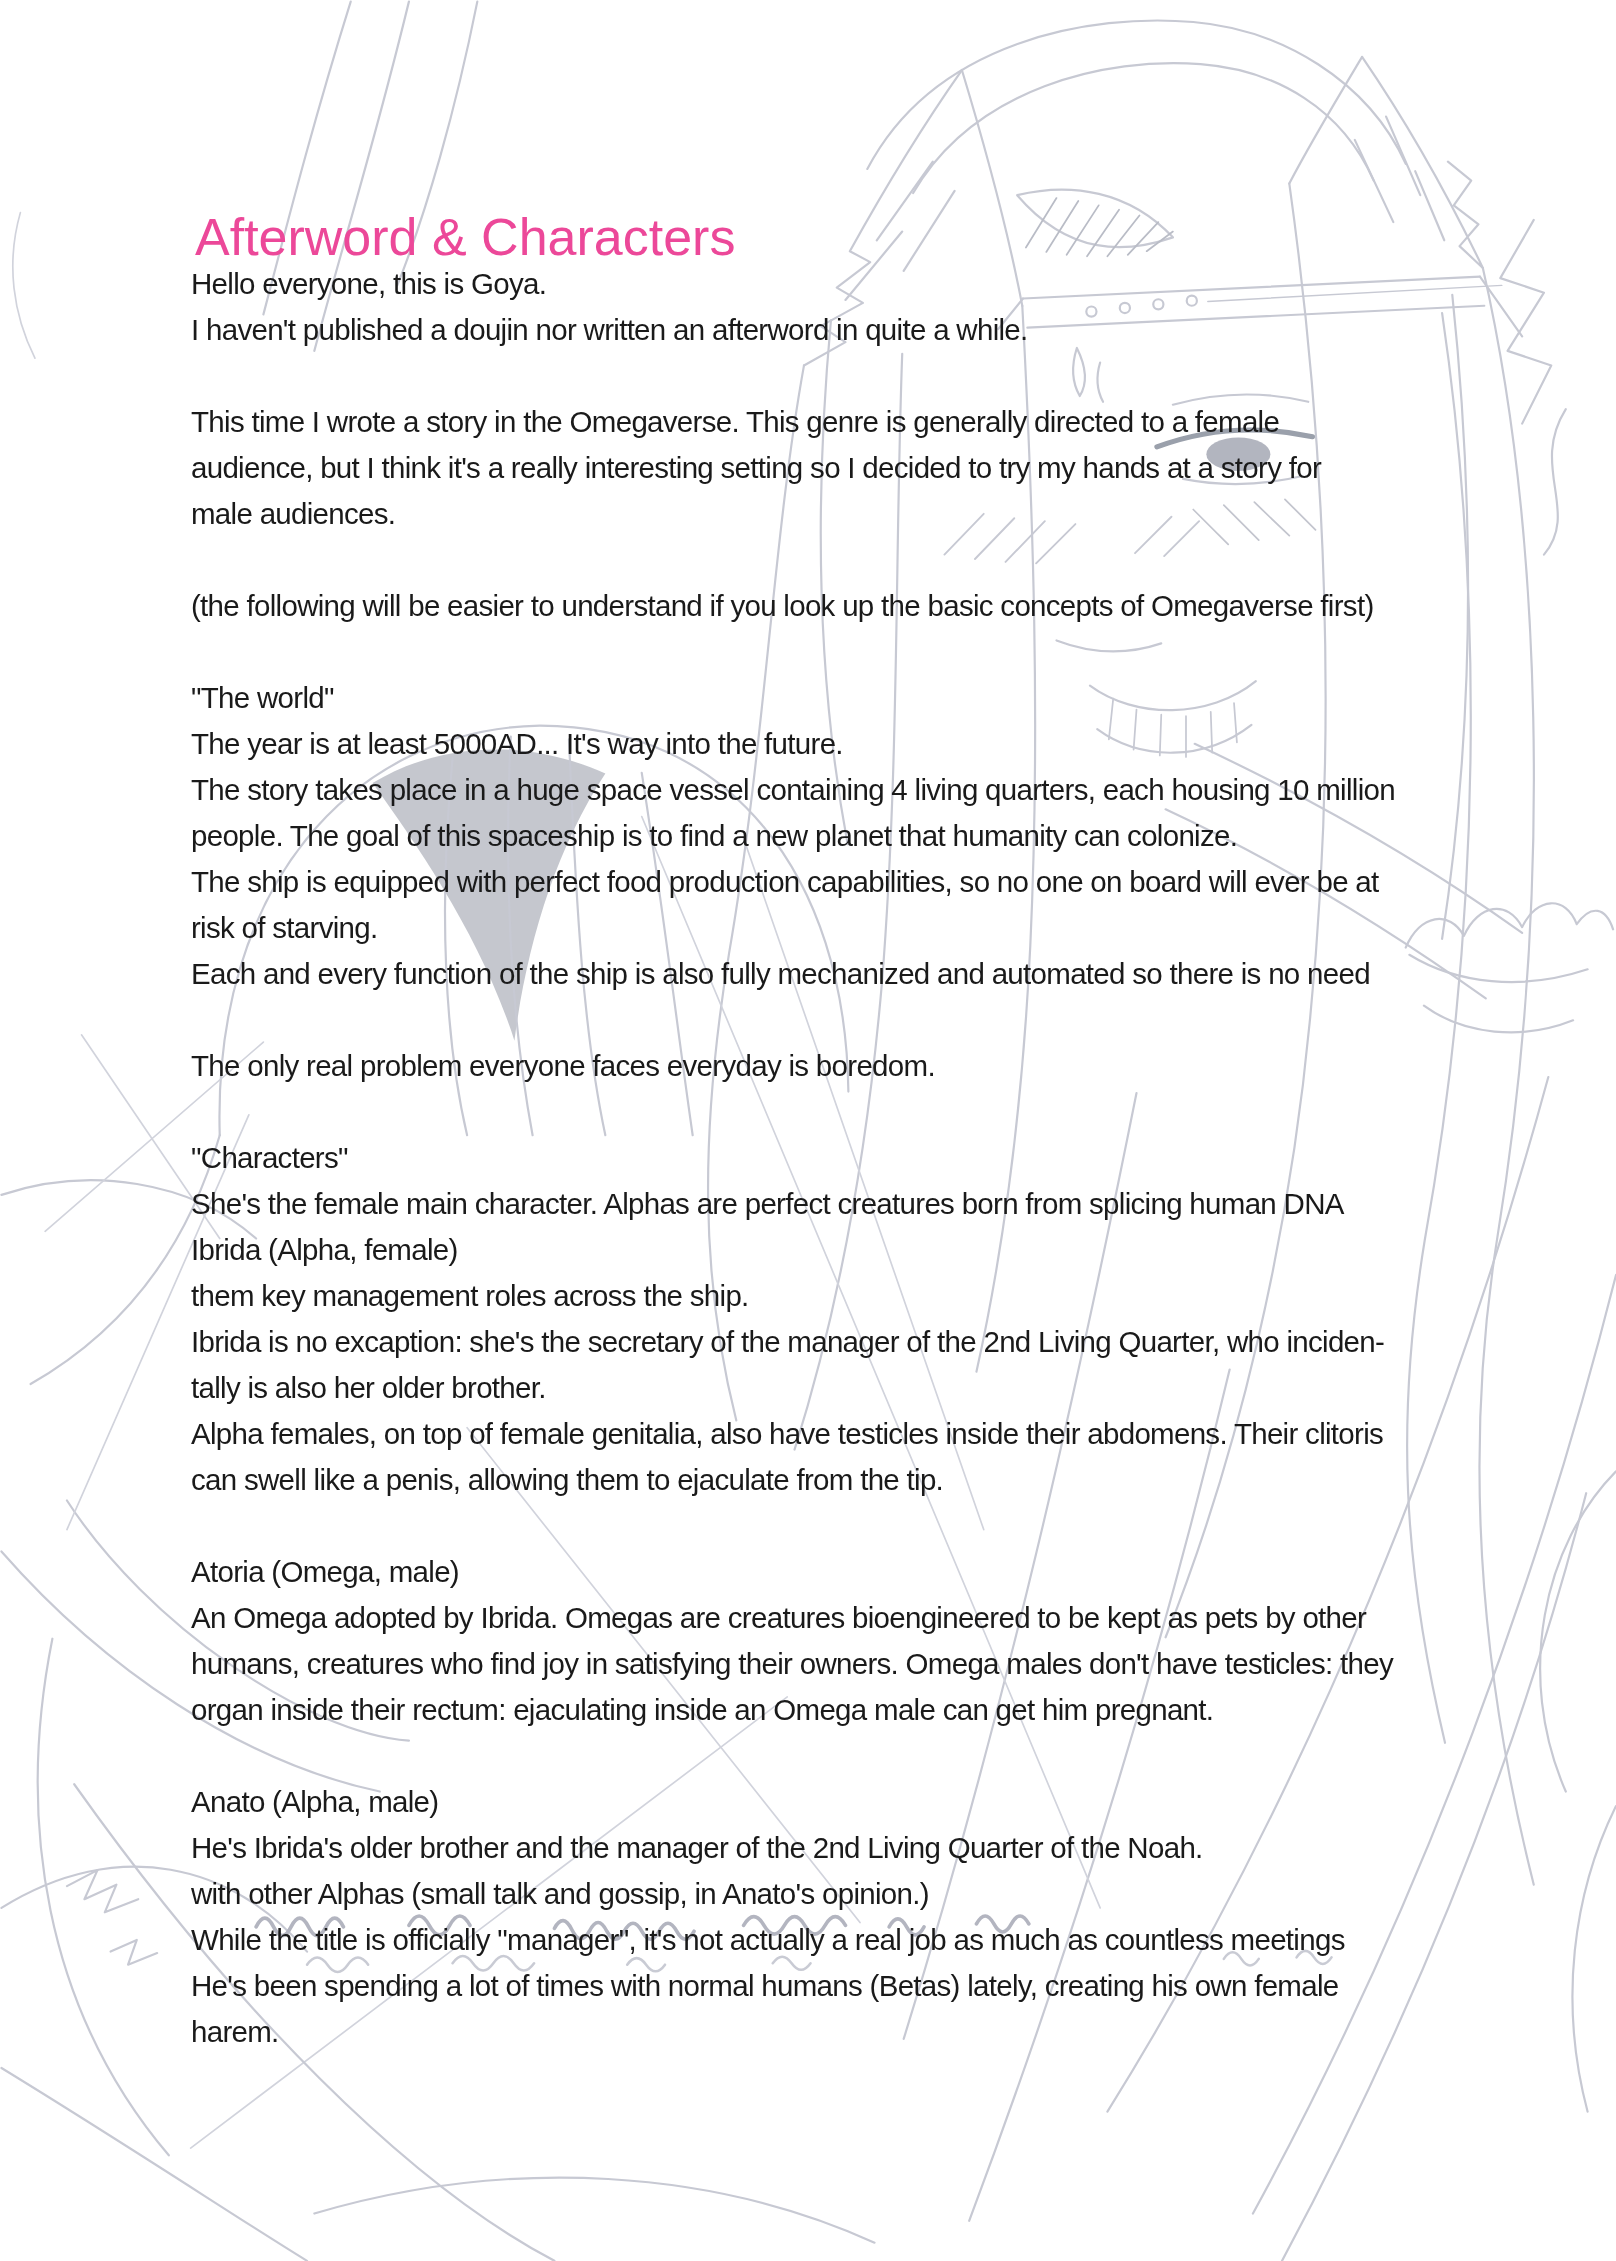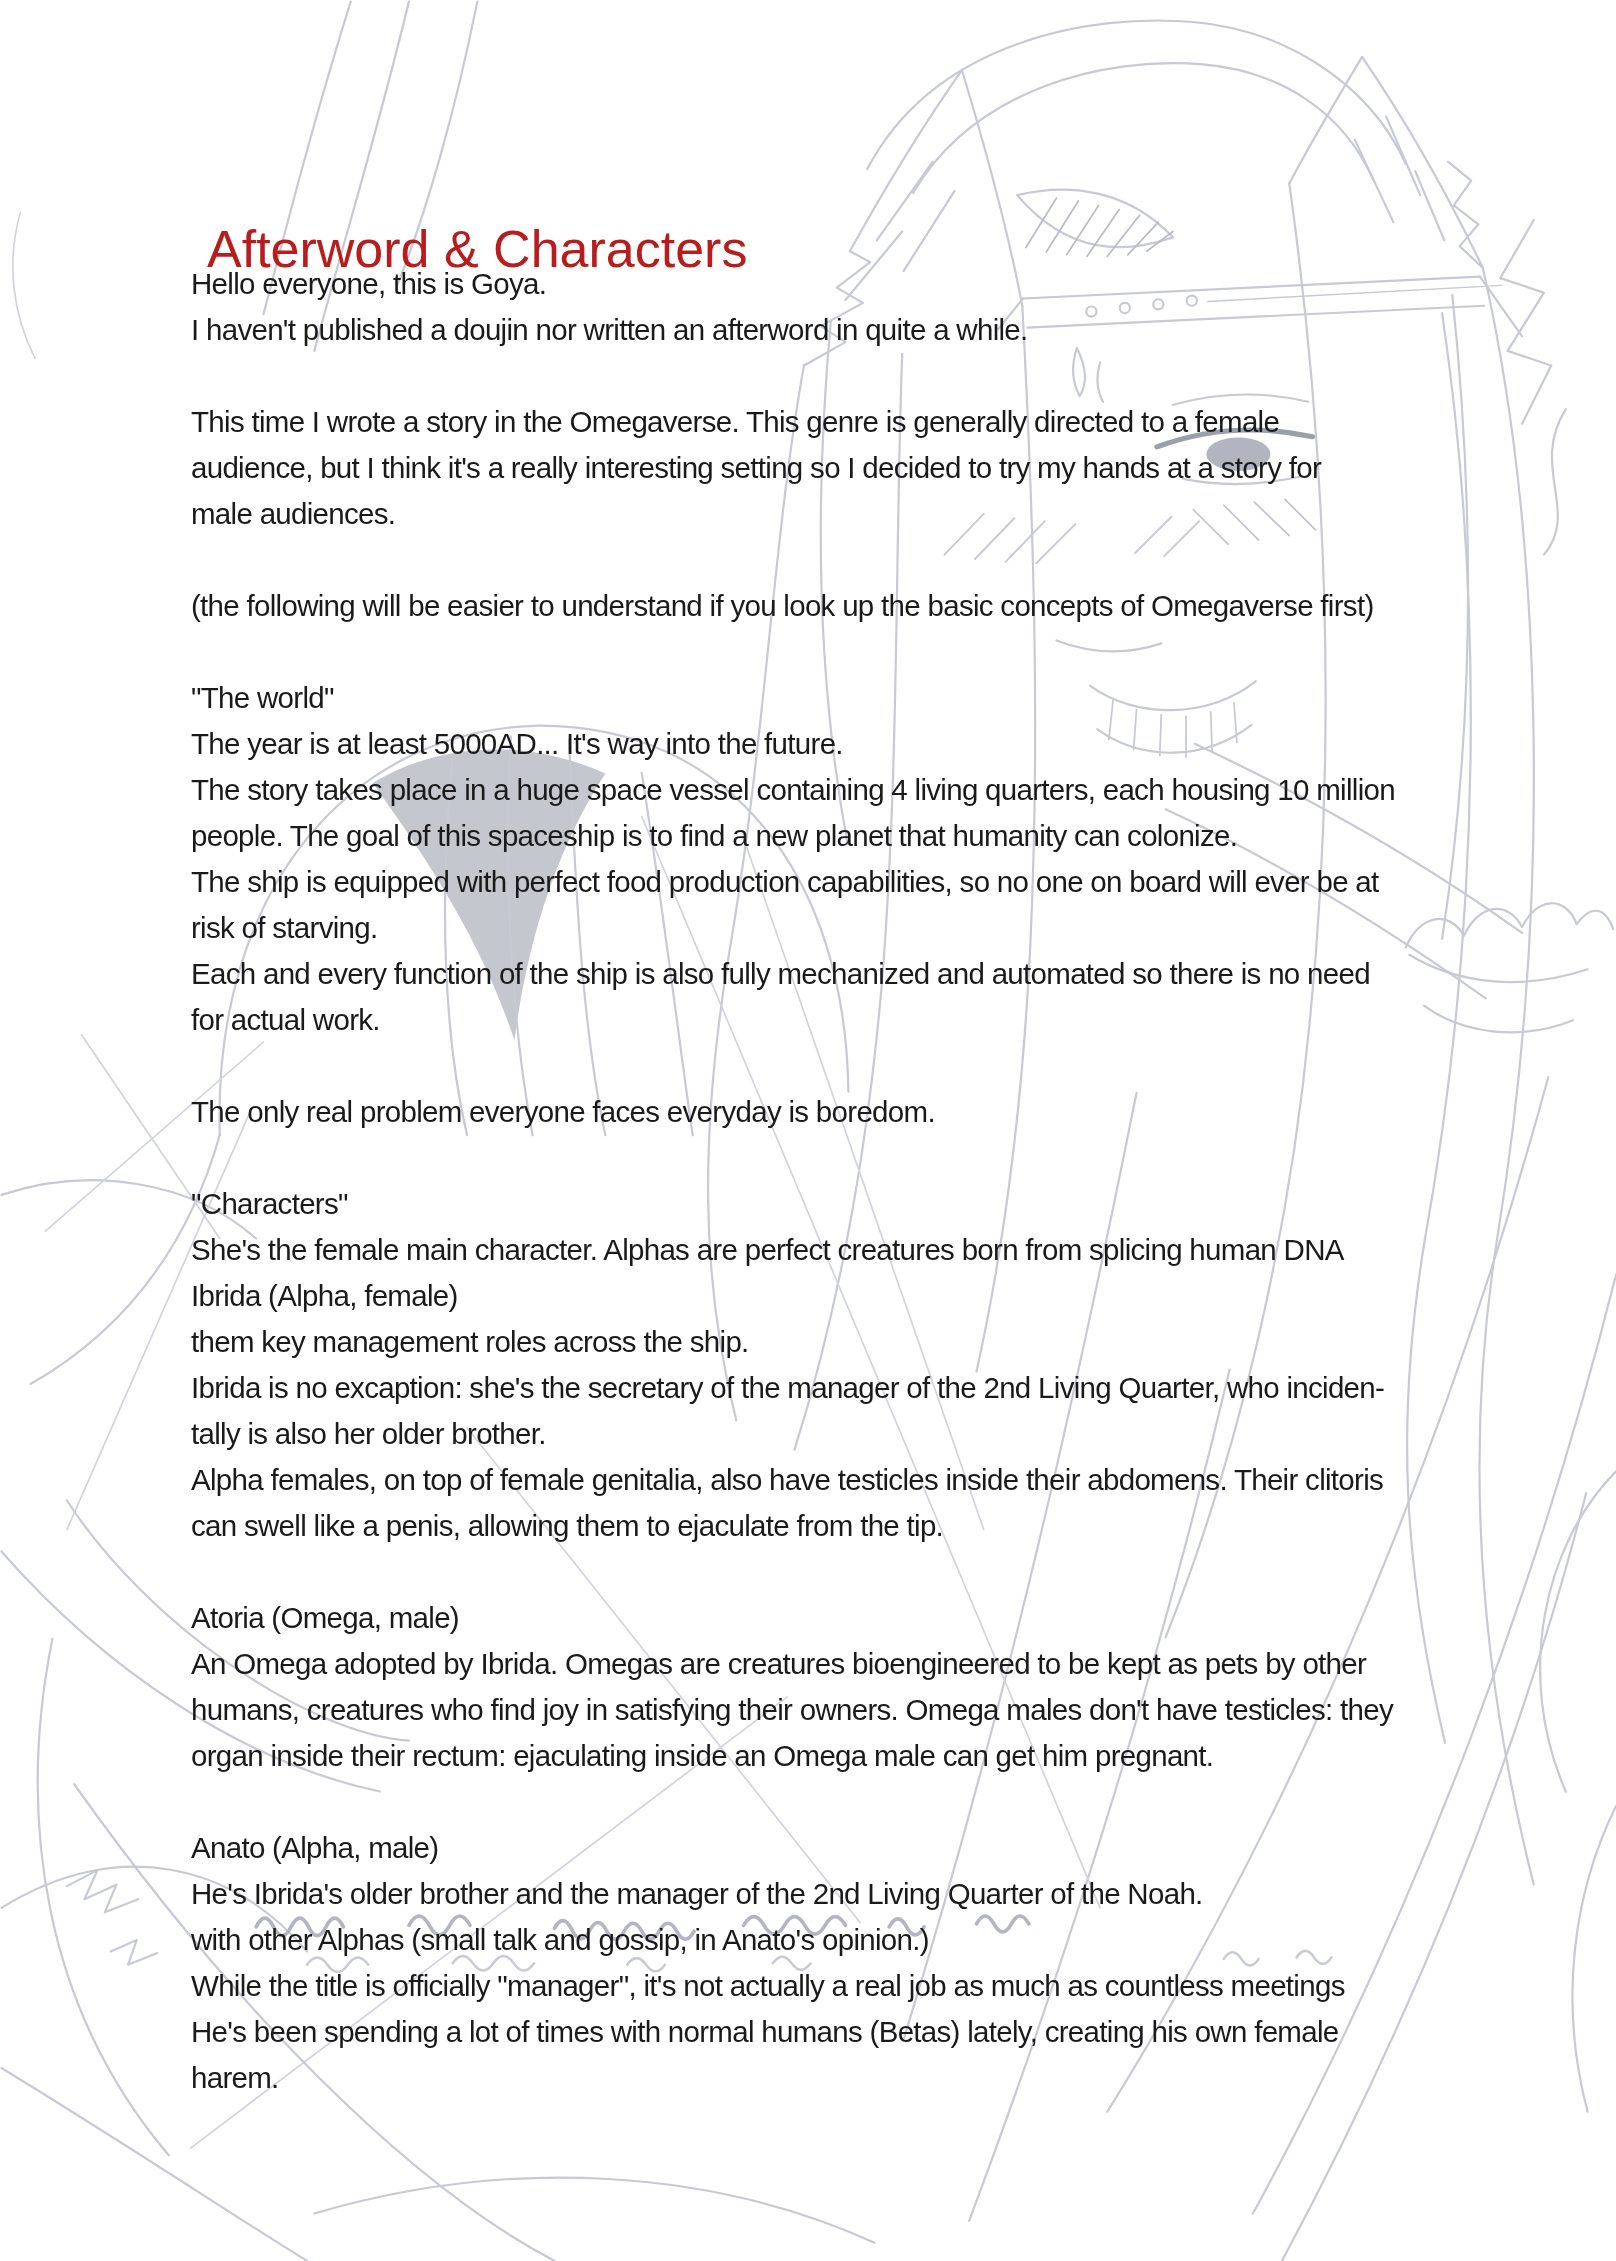--- a/index.html
+++ b/index.html
@@ -1,23 +1,23 @@
 <!DOCTYPE html>
 <html style="font-size:11.6px"><head>
 <meta charset="utf-8">
 <style>
   html,body{margin:0;padding:0;background:#ffffff;}
   body{width:1616px;height:2261px;overflow:hidden;}
   .page{position:relative;width:1616px;height:2261px;background:#ffffff;
         font-family:"Liberation Sans",sans-serif;color:#1a1a1a;}
   .sketch{position:absolute;left:0;top:0;width:1616px;height:2261px;}
   .text-layer{position:absolute;left:0;top:0;width:1616px;height:2261px;}
-  .title{position:absolute;left:191px;top:206px;margin:16px;
+  .title{position:absolute;left:191px;top:206px;margin:4px;
          font-size:52px;font-weight:400;line-height:54px;letter-spacing:0;
-         white-space:pre;color:#b91c1c;}
+         white-space:pre;color:#ec4899;}
   .body-block{position:absolute;left:191px;top:261px;width:1310px;}
   .line{height:46px;line-height:46px;font-size:29.5px;letter-spacing:-0.7px;
         white-space:pre;color:#1a1a1a;}
 </style>
 </head>
 <body>
 
 <div class="page">
 
   <svg class="sketch" viewBox="0 0 2221 3107" xmlns="http://www.w3.org/2000/svg" aria-hidden="true">
@@ -137,21 +137,20 @@
         <div class="line">&nbsp;</div>
         <div class="line">(the following will be easier to understand if you look up the basic concepts of Omegaverse first)</div>
         <div class="line">&nbsp;</div>
         <div class="line">"The world"</div>
         <div class="line">The year is at least 5000AD... It's way into the future.</div>
         <div class="line">The story takes place in a huge space vessel containing 4 living quarters, each housing 10 million</div>
         <div class="line">people. The goal of this spaceship is to find a new planet that humanity can colonize.</div>
         <div class="line">The ship is equipped with perfect food production capabilities, so no one on board will ever be at</div>
         <div class="line">risk of starving.</div>
         <div class="line">Each and every function of the ship is also fully mechanized and automated so there is no need</div>
-        <div class="line">for actual work.</div>
         <div class="line">&nbsp;</div>
         <div class="line">The only real problem everyone faces everyday is boredom.</div>
         <div class="line">&nbsp;</div>
         <div class="line">"Characters"</div>
         <div class="line">She's the female main character. Alphas are perfect creatures born from splicing human DNA</div>
         <div class="line">Ibrida (Alpha, female)</div>
         <div class="line">them key management roles across the ship.</div>
         <div class="line">Ibrida is no excaption: she's the secretary of the manager of the 2nd Living Quarter, who inciden-</div>
         <div class="line">tally is also her older brother.</div>
         <div class="line">Alpha females, on top of female genitalia, also have testicles inside their abdomens. Their clitoris</div>

